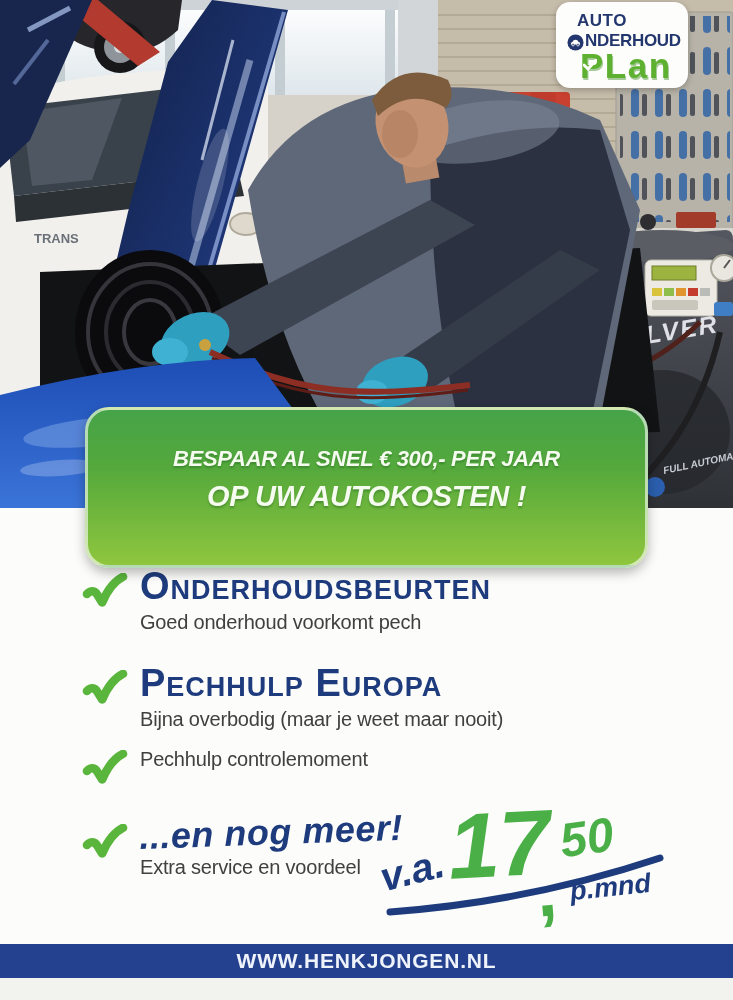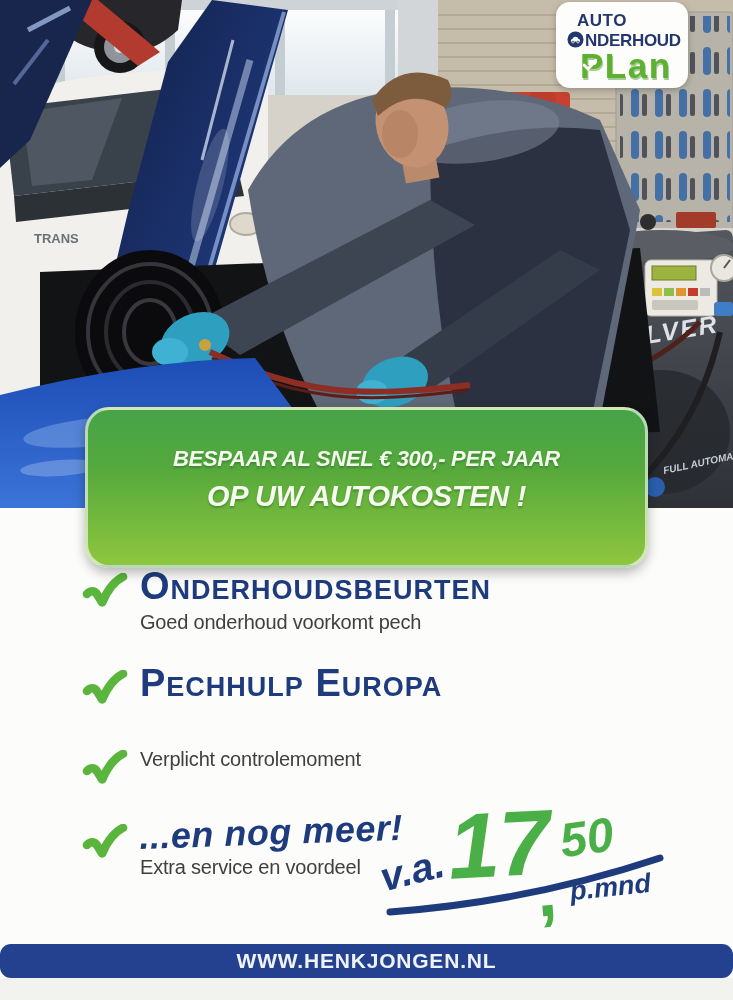--- a/index.html
+++ b/index.html
@@ -6,21 +6,21 @@
   .page{position:relative;width:733px;height:1000px;margin:0 auto;background:#fcfcfa;
         overflow:hidden;font-family:"Liberation Sans",sans-serif;}
 
   
   .photo{position:absolute;left:0;top:0;width:733px;height:508px;display:block;}
 
   
   .logo-card{position:absolute;left:556px;top:2px;width:132px;height:86px;background:#fdfdfb;
              border-radius:14px;box-shadow:0 2px 6px rgba(0,0,0,.25);z-index:5;padding:0;}
   .logo-auto{position:absolute;left:21px;top:9px;font-size:17px;font-weight:bold;color:#23366e;letter-spacing:.5px;}
-  .logo-row{position:absolute;left:11px;top:29px;display:flex;align-items:flex-start;}
+  .logo-row{position:absolute;left:11px;top:29px;display:flex;align-items:flex-end;}
   .logo-o-icon{width:17px;height:17px;margin-right:1px;}
   .logo-onderhoud{font-size:17px;font-weight:bold;color:#23366e;letter-spacing:-.3px;}
   .logo-plan{position:absolute;left:24px;top:44px;font-size:35px;font-weight:bold;color:#5eb130;
              letter-spacing:1.5px;text-shadow:1px 2px 0 rgba(63,140,36,.45);}
   .logo-plan-check{position:absolute;left:27px;top:57px;width:14px;height:12px;z-index:6;}
 
   
   .banner{position:absolute;left:85px;top:407px;width:563px;height:161px;z-index:4;
           border-radius:24px;border:3px solid rgba(255,255,255,.6);box-sizing:border-box;
           background:linear-gradient(180deg,#46a348 0%,#55a93c 38%,#8fc63e 100%);
@@ -48,21 +48,21 @@
   .price span{position:absolute;font-weight:bold;white-space:nowrap;}
   .price-prefix{left:12px;top:40px;font-size:40px;font-style:italic;color:#1e3c7d;transform:rotate(-14deg);}
   .price-amount{left:80px;top:-16px;font-size:92px;font-style:italic;color:#4aaf46;transform:rotate(-3deg);}
   .price-comma{left:168px;top:42px;font-size:72px;color:#4aaf46;transform:rotate(-5deg);}
   .price-cents{left:192px;top:2px;font-size:48px;font-style:italic;color:#4aaf46;transform:rotate(-8deg);}
   .price-unit{left:202px;top:64px;font-size:27px;font-style:italic;color:#1e3c7d;transform:rotate(-6deg);}
   .price-swoosh{position:absolute;left:0;top:0;width:320px;height:122px;}
 
   
   .footer-bar{position:absolute;left:0;top:944px;width:733px;height:34px;background:#24418f;
-              display:flex;align-items:center;justify-content:center;z-index:2;border-radius:11px;}
+              display:flex;align-items:center;justify-content:center;z-index:2;}
   .footer-url{color:#eef2fa;font-size:21px;font-weight:bold;letter-spacing:.8px;}
   .below-bar{position:absolute;left:0;top:978px;width:733px;height:22px;background:#f2f2ef;}
 </style>
 </head>
 <body>
 
 <div class="page">
 
   <svg class="photo" viewBox="0 0 733 508" preserveAspectRatio="none">
     <defs>
@@ -267,29 +267,30 @@
       <div class="ci-sub">Goed onderhoud voorkomt pech</div>
     </div>
   </div>
 
   <div class="check-item item1">
     <svg class="check-icon" viewBox="0 0 46 40">
       <path d="M4 22 C8 18 12 18 15 23 L20 31 C26 17 34 8 42 4" stroke="#5ab53c" stroke-width="9" fill="none" stroke-linecap="round" stroke-linejoin="round"></path>
     </svg>
     <div class="ci-text">
       <div class="ci-title smallcaps">Pechhulp Europa</div>
+      <div class="ci-sub">Bijna overbodig (maar je weet maar nooit)</div>
     </div>
   </div>
 
   <div class="check-item item2">
     <svg class="check-icon" viewBox="0 0 46 40">
       <path d="M4 22 C8 18 12 18 15 23 L20 31 C26 17 34 8 42 4" stroke="#5ab53c" stroke-width="9" fill="none" stroke-linecap="round" stroke-linejoin="round"></path>
     </svg>
     <div class="ci-text">
-      <div class="ci-sub">Verplicht controlemoment</div>
+      <div class="ci-sub">Pechhulp controlemoment</div>
     </div>
   </div>
 
   <div class="check-item item3">
     <svg class="check-icon" viewBox="0 0 46 40">
       <path d="M4 22 C8 18 12 18 15 23 L20 31 C26 17 34 8 42 4" stroke="#5ab53c" stroke-width="9" fill="none" stroke-linecap="round" stroke-linejoin="round"></path>
     </svg>
     <div class="ci-text">
       <div class="ci-title script">...en nog meer!</div>
       <div class="ci-sub">Extra service en voordeel</div>

